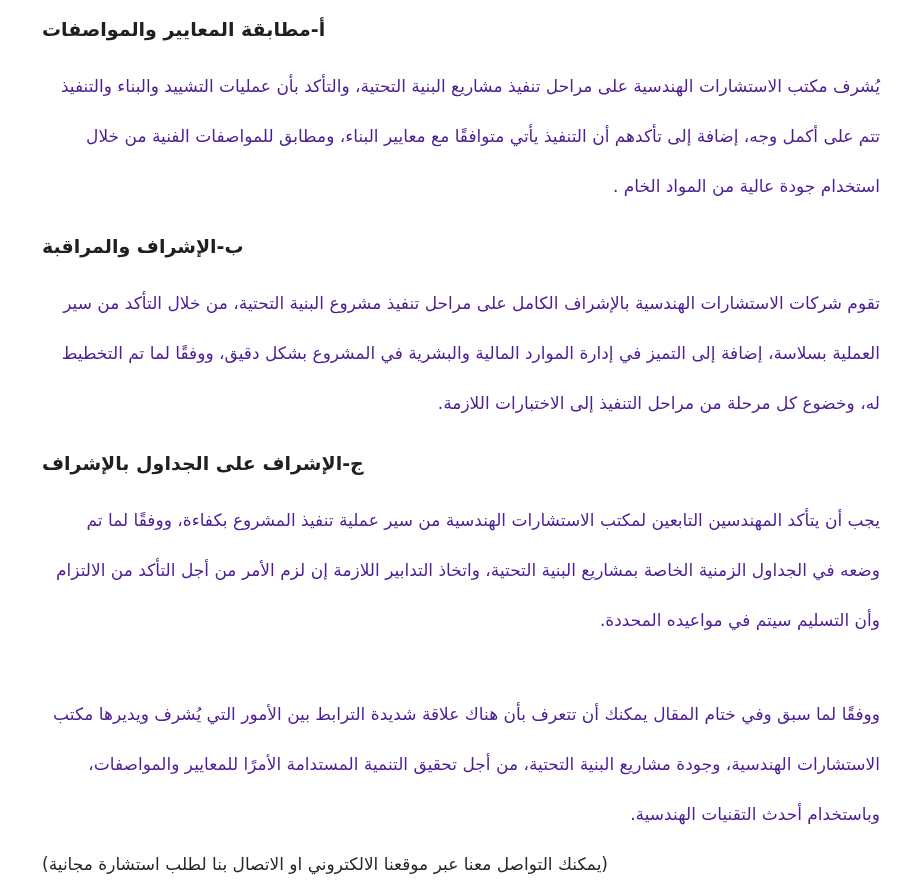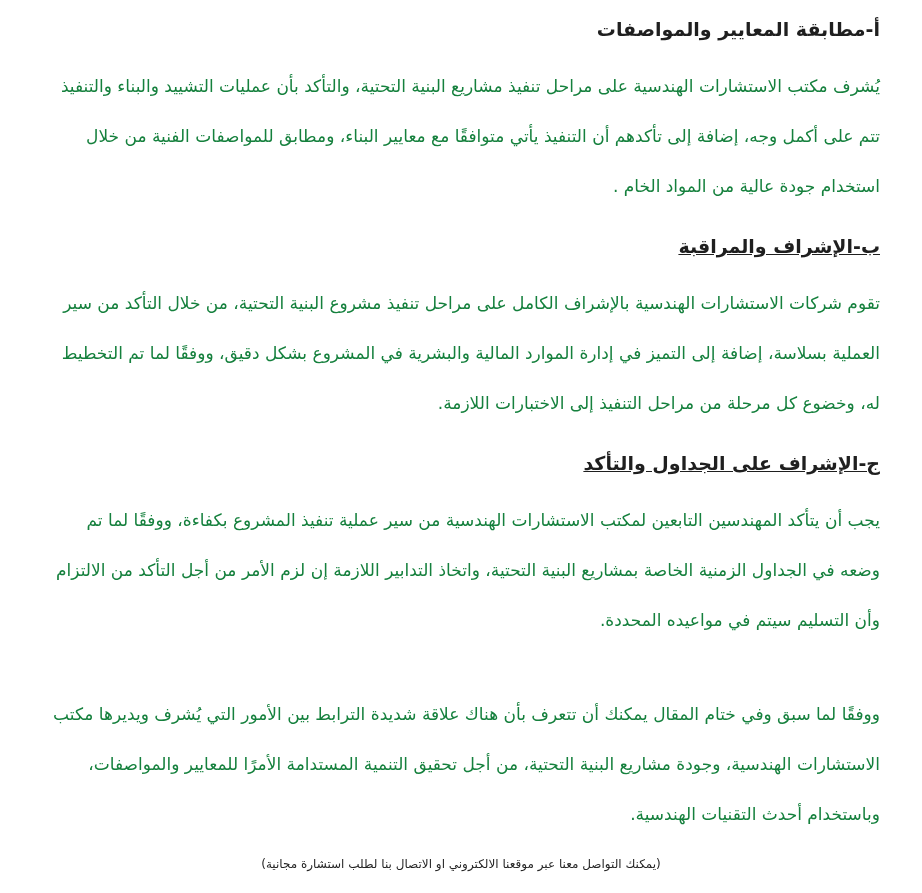--- a/index.html
+++ b/index.html
@@ -22,37 +22,37 @@
     z-index: 2;
     padding: 16px 42px 0 42px;
     color: #262626;
   }
   .heading {
     font-size: 19px;
     font-weight: bold;
     line-height: 27px;
     margin: 0;
     color: #1f1f1f;
-    text-align: right;
+    text-align: left;
   }
   .heading + .para { margin-top: 18px; }
   .para {
     font-size: 17px;
     line-height: 50px;
     margin: 0;
     text-align: right;
-    color: #15803d;
+    color: #4c1d95;
   }
-  .para + .heading { margin-top: 22px; text-decoration: underline; }
+  .para + .heading { margin-top: 22px; }
   .closing { margin-top: 44px; }
   .note {
-    font-size: 12px;
+    font-size: 17px;
     line-height: 42px;
     margin: 4px 0 0 0;
-    text-align: center;
+    text-align: left;
     color: #262626;
   }
   .watermark {
     position: absolute;
     z-index: 1;
     left: 396px;
     top: 806px;
     width: 150px;
     text-align: center;
     direction: rtl;
@@ -79,21 +79,21 @@
 
 
   <div class="content">
 
     <h2 class="heading">أ-مطابقة المعايير والمواصفات</h2>
     <p class="para">يُشرف مكتب الاستشارات الهندسية على مراحل تنفيذ مشاريع البنية التحتية، والتأكد بأن عمليات التشييد والبناء والتنفيذ تتم على أكمل وجه، إضافة إلى تأكدهم أن التنفيذ يأتي متوافقًا مع معايير البناء، ومطابق للمواصفات الفنية من خلال استخدام جودة عالية من المواد الخام .</p>
 
     <h2 class="heading">ب-الإشراف والمراقبة</h2>
     <p class="para">تقوم شركات الاستشارات الهندسية بالإشراف الكامل على مراحل تنفيذ مشروع البنية التحتية، من خلال التأكد من سير العملية بسلاسة، إضافة إلى التميز في إدارة الموارد المالية والبشرية في المشروع بشكل دقيق، ووفقًا لما تم التخطيط له، وخضوع كل مرحلة من مراحل التنفيذ إلى الاختبارات اللازمة.</p>
 
-    <h2 class="heading">ج-الإشراف على الجداول والتأكد</h2>
+    <h2 class="heading">ج-الإشراف على الجداول بالإشراف</h2>
     <p class="para">يجب أن يتأكد المهندسين التابعين لمكتب الاستشارات الهندسية من سير عملية تنفيذ المشروع بكفاءة، ووفقًا لما تم وضعه في الجداول الزمنية الخاصة بمشاريع البنية التحتية، واتخاذ التدابير اللازمة إن لزم الأمر من أجل التأكد من الالتزام وأن التسليم سيتم في مواعيده المحددة.</p>
 
     <p class="para closing">ووفقًا لما سبق وفي ختام المقال يمكنك أن تتعرف بأن هناك علاقة شديدة الترابط بين الأمور التي يُشرف ويديرها مكتب الاستشارات الهندسية، وجودة مشاريع البنية التحتية، من أجل تحقيق التنمية المستدامة الأمرًا للمعايير والمواصفات، وباستخدام أحدث التقنيات الهندسية.</p>
 
     <p class="note">(يمكنك التواصل معنا عبر موقعنا الالكتروني او الاتصال بنا لطلب استشارة مجانية)</p>
 
   </div>
 </div>
 
 </body></html>

